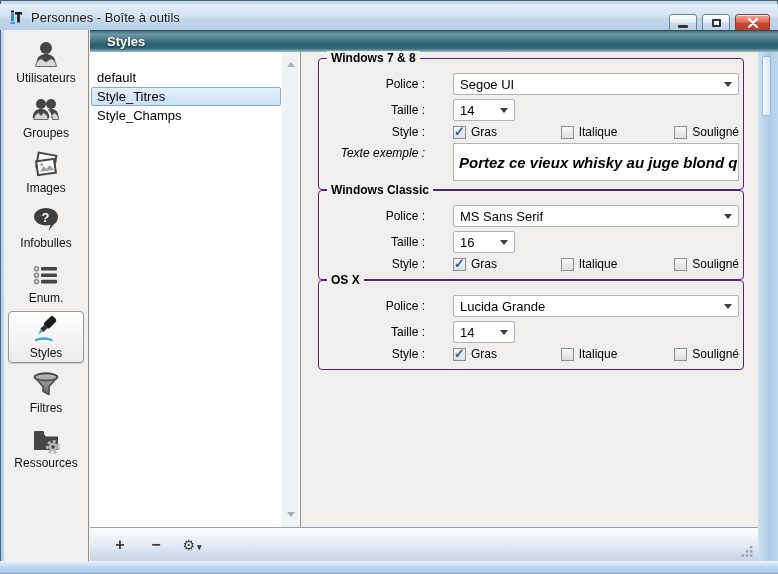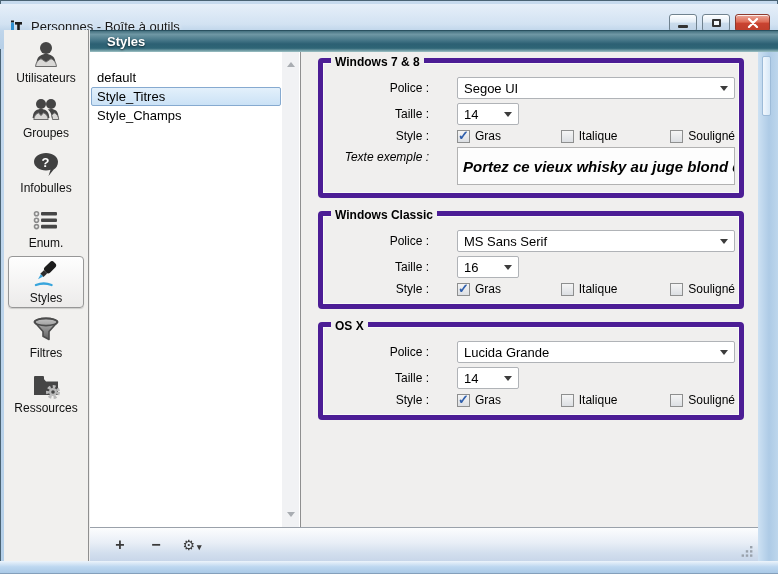--- a/index.html
+++ b/index.html
@@ -1,20 +1,20 @@
 <!DOCTYPE html>
 <html><head>
 <meta charset="utf-8">
 <style>
   html,body{margin:0;padding:0;background:#555;font-family:"Liberation Sans",sans-serif;}
   *{box-sizing:border-box;}
   .window{position:relative;width:778px;height:574px;background:linear-gradient(180deg,#c6daee,#b4cfe8);box-shadow:inset 0 0 0 1px #4a6374;overflow:hidden;}
 
   
-  .titlebar{position:absolute;left:0;top:4px;width:778px;height:45px;background:linear-gradient(180deg,#e6eff9 0%,#d2e2f2 45%,#bfd5ea 60%,#b6cfe7 100%);display:flex;align-items:center;}
+  .titlebar{position:absolute;left:0;top:4px;width:778px;height:26px;background:linear-gradient(180deg,#e6eff9 0%,#d2e2f2 45%,#bfd5ea 60%,#b6cfe7 100%);display:flex;align-items:center;}
   .app-icon{margin-left:9px;width:16px;height:16px;display:inline-block;}
   .win-title{margin-left:6px;font-size:13px;color:#1a1a1a;text-shadow:0 0 4px #fff;}
   .win-buttons{position:absolute;right:8px;top:10px;display:flex;gap:5px;}
   .winbtn{height:18px;border:1px solid #70828f;border-radius:3px;display:flex;align-items:center;justify-content:center;box-shadow:inset 0 1px 0 rgba(255,255,255,.8);}
   .winbtn.minb,.winbtn.maxb{width:28px;background:linear-gradient(180deg,#fdfeff 0%,#e3edf6 45%,#cbdcec 50%,#bed2e6 100%);}
   .winbtn.closeb{width:35px;background:linear-gradient(180deg,#eba79a 0%,#de6a54 45%,#c94331 50%,#bf3e2b 100%);border-color:#8d3b2f;}
   .glyph-min{width:10px;height:3px;background:#333;border-radius:1px;margin-top:6px;}
   .glyph-max{width:9px;height:8px;border:2px solid #333;border-radius:1px;background:#f4f8fc;}
 
   
@@ -36,21 +36,21 @@
   .list-item{height:19px;line-height:18px;font-size:13px;color:#000;padding-left:5px;border:1px solid transparent;border-radius:2px;margin-right:18px;}
   .list-item.selected{background:linear-gradient(180deg,#e3f0fb,#cbe2f6);border-color:#86aad0;}
   .list-scrollbar{position:absolute;right:1px;top:0;width:17px;height:475px;background:#f1f2f4;}
   .sb-btn{position:absolute;left:0;width:17px;height:17px;display:flex;align-items:center;justify-content:center;}
   .sb-up{top:2px;} .sb-down{bottom:2px;}
   .tri-up{width:0;height:0;border:4px solid transparent;border-bottom:5px solid #a9adb2;}
   .tri-down{width:0;height:0;border:4px solid transparent;border-top:5px solid #a9adb2;}
 
   
   .main-panel{position:absolute;left:298px;top:22px;width:456px;height:475px;padding:6px 14px 0 16px;}
-  .group{position:relative;border:5px solid #4c1d95;border-radius:4px;padding:14px 4px 8px 10px;margin-bottom:13px;box-shadow:inset 0 0 0 1px rgba(255,255,255,.6);}
+  .group{position:relative;border:1px solid #4c1d95;border-radius:4px;padding:14px 4px 8px 10px;margin-bottom:0;box-shadow:inset 0 0 0 1px rgba(255,255,255,.6);}
   .legend{position:absolute;top:-8px;left:8px;background:#f0efee;padding:0 4px;font-weight:bold;font-size:12px;color:#000;}
   .frow{display:flex;align-items:center;margin-bottom:4px;gap:20px;}
   .frow:last-child{margin-bottom:0;}
   .flabel{width:96px;flex-shrink:0;text-align:right;margin-right:8px;font-size:12px;color:#000;}
   .combo{height:22px;background:#fff;border:1px solid #b0b3b7;border-radius:2px;position:relative;display:flex;align-items:center;padding:0 32px 0 6px;font-size:13px;color:#000;}
   .combo.full{flex:1;}
   .combo.small{width:62px;}
   .combo .arrow{position:absolute;right:6px;top:8px;width:0;height:0;border:4px solid transparent;border-top:5px solid #3c3c3c;}
   .cb{display:flex;align-items:center;}
   .cb-w1{width:88px;} .cb-w2{width:94px;}
@@ -128,20 +128,35 @@
             <path d="M3.8 25.5c.3-3.4 2.2-5.8 4.7-6.7l2.5 2.8 2.5-2.8c2.5.9 4.4 3.3 4.7 6.7z" fill="#d9d8d6" stroke="#6b6b6b" stroke-width="1"></path>
             <circle cx="21" cy="10" r="5" fill="#454545"></circle>
             <path d="M21 15c-1.2 0-2.3.2-3.3.6 1.8 1.2 3.1 3 3.6 5.2l.7 4.2h6.9l-.6-3.6C28 17.2 25 15 21 15z" fill="#454545"></path>
             <path d="M22.5 25.5h6.3c-.3-3.4-2.2-5.8-4.7-6.7l-2.4 2.7c.4.9.7 1.9.8 3z" fill="#d9d8d6" stroke="#6b6b6b" stroke-width="1"></path>
           </svg>
         </span>
         <span class="side-label">Groupes</span>
       </div>
 
 
+      <div class="side-item">
+        <span class="side-icon">
+          <svg viewBox="0 0 32 32" width="32" height="32">
+            <g transform="rotate(10 16 14)">
+                <rect x="7" y="5" width="18" height="14" fill="#fbfbfb" stroke="#474747" stroke-width="2"></rect>
+              </g>
+            <g transform="rotate(-8 16 18)">
+              <rect x="7" y="11" width="18" height="14" fill="#fbfbfb" stroke="#474747" stroke-width="2"></rect>
+              <path d="M9.5 22l4-5 3 3 3-3.6 4.5 5.6z" fill="#9d9d9d"></path>
+              <circle cx="12" cy="15" r="1.4" fill="#9d9d9d"></circle>
+            </g>
+          </svg>
+        </span>
+        <span class="side-label">Images</span>
+      </div>
 
       <div class="side-item">
         <span class="side-icon">
           <svg viewBox="0 0 32 32" width="32" height="32">
             <path d="M16 4c-6.6 0-12 3.9-12 8.7 0 4.8 5.4 8.7 12 8.7 1.6 0 3.1-.2 4.5-.6l-2 6.2 5-6.2c2.8-1.6 4.5-4.8 4.5-8.1C28 7.9 22.6 4 16 4z" fill="#404040"></path>
             <text x="15.5" y="17.5" font-family="Liberation Sans, sans-serif" font-size="13" font-weight="bold" fill="#fff" text-anchor="middle">?</text>
           </svg>
         </span>
         <span class="side-label">Infobulles</span>
       </div>

